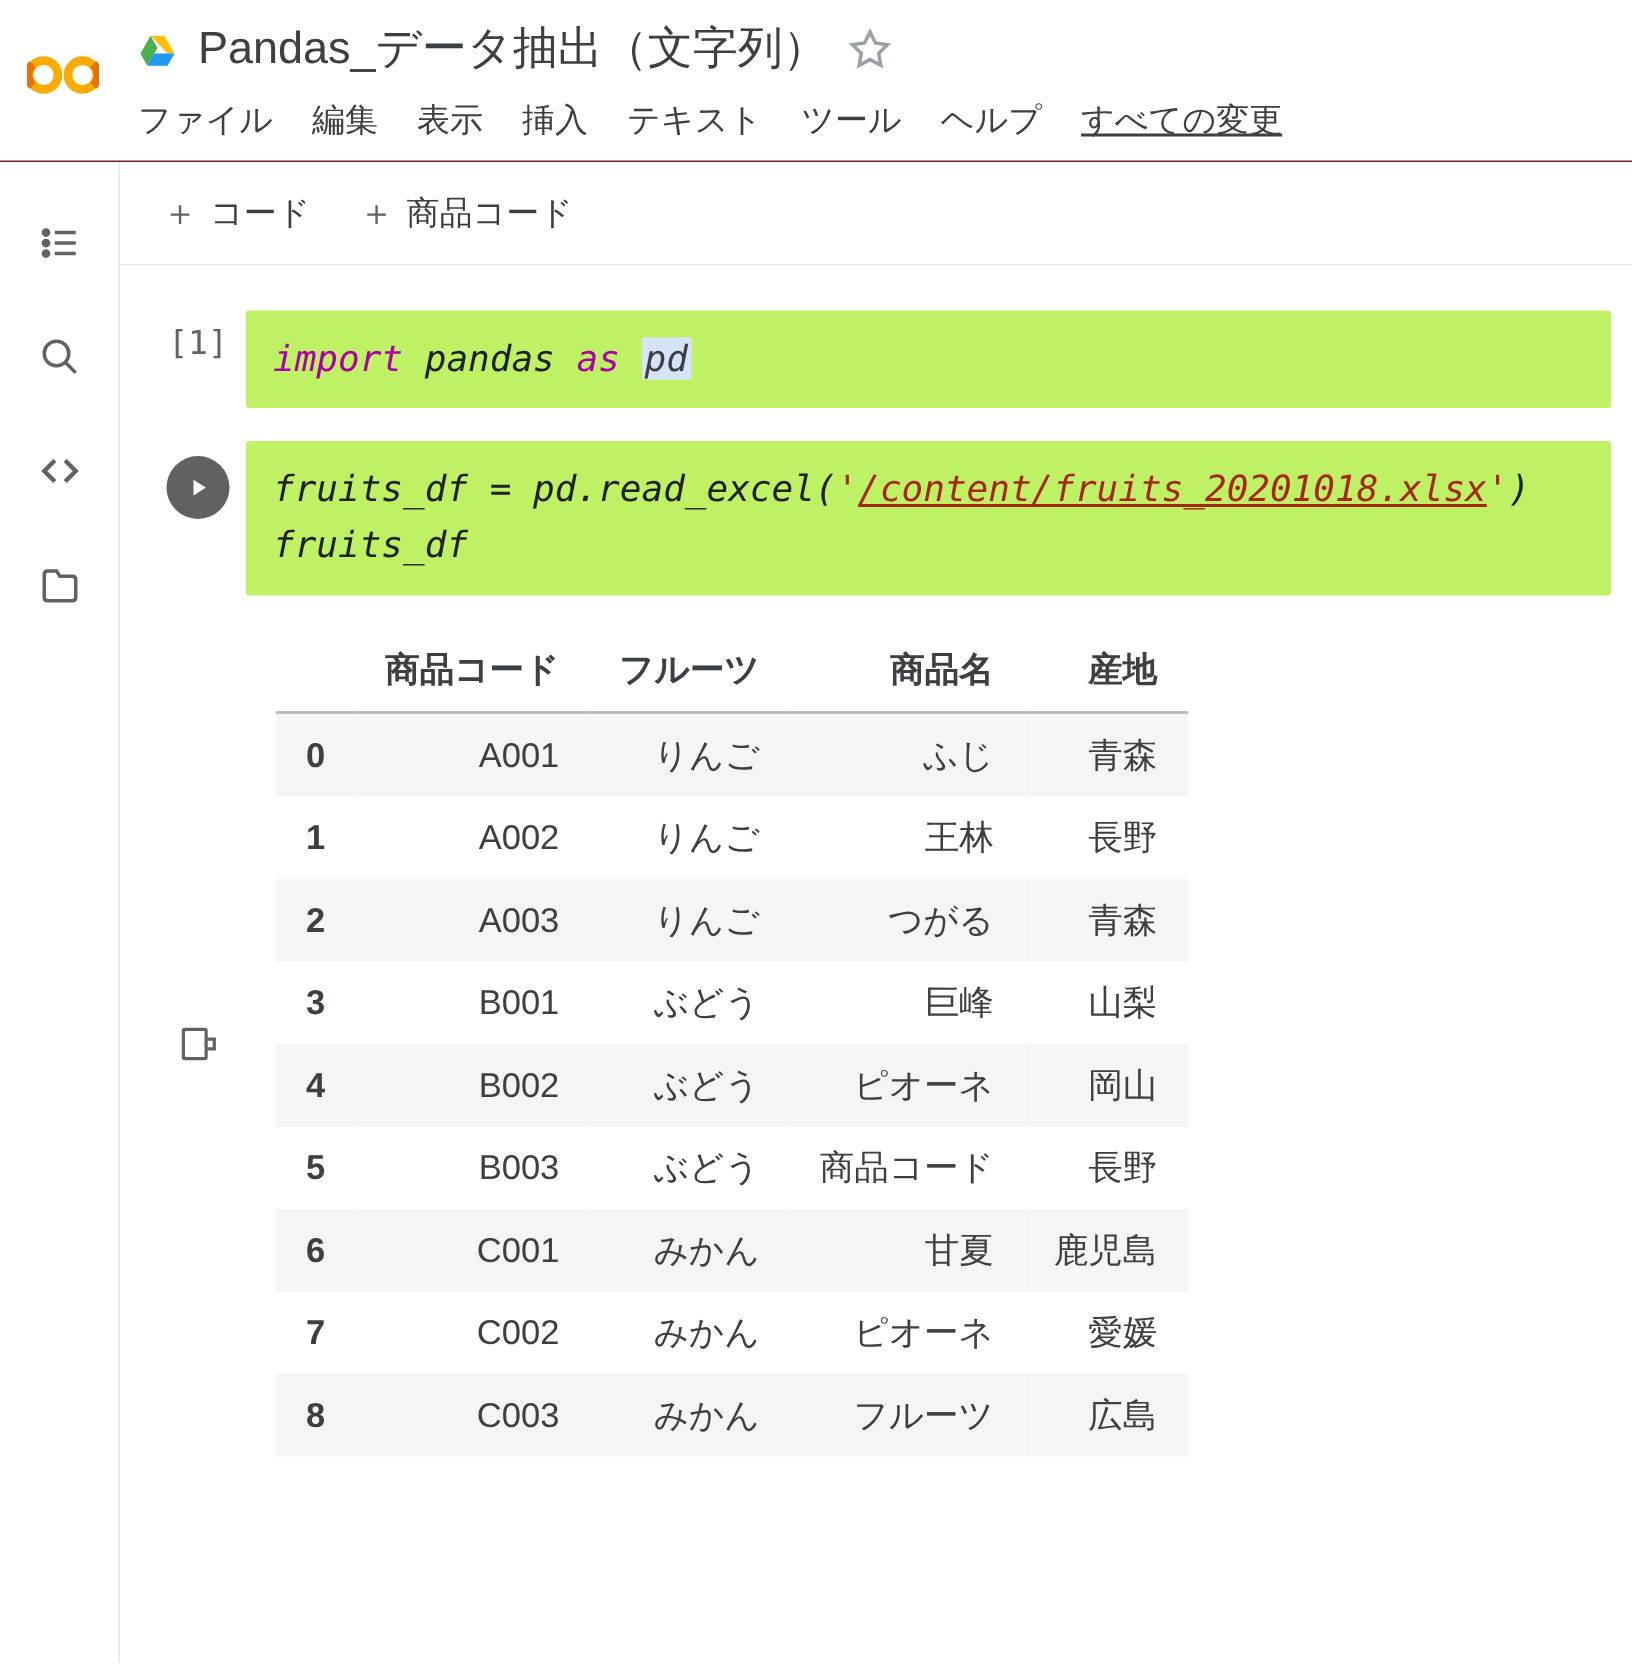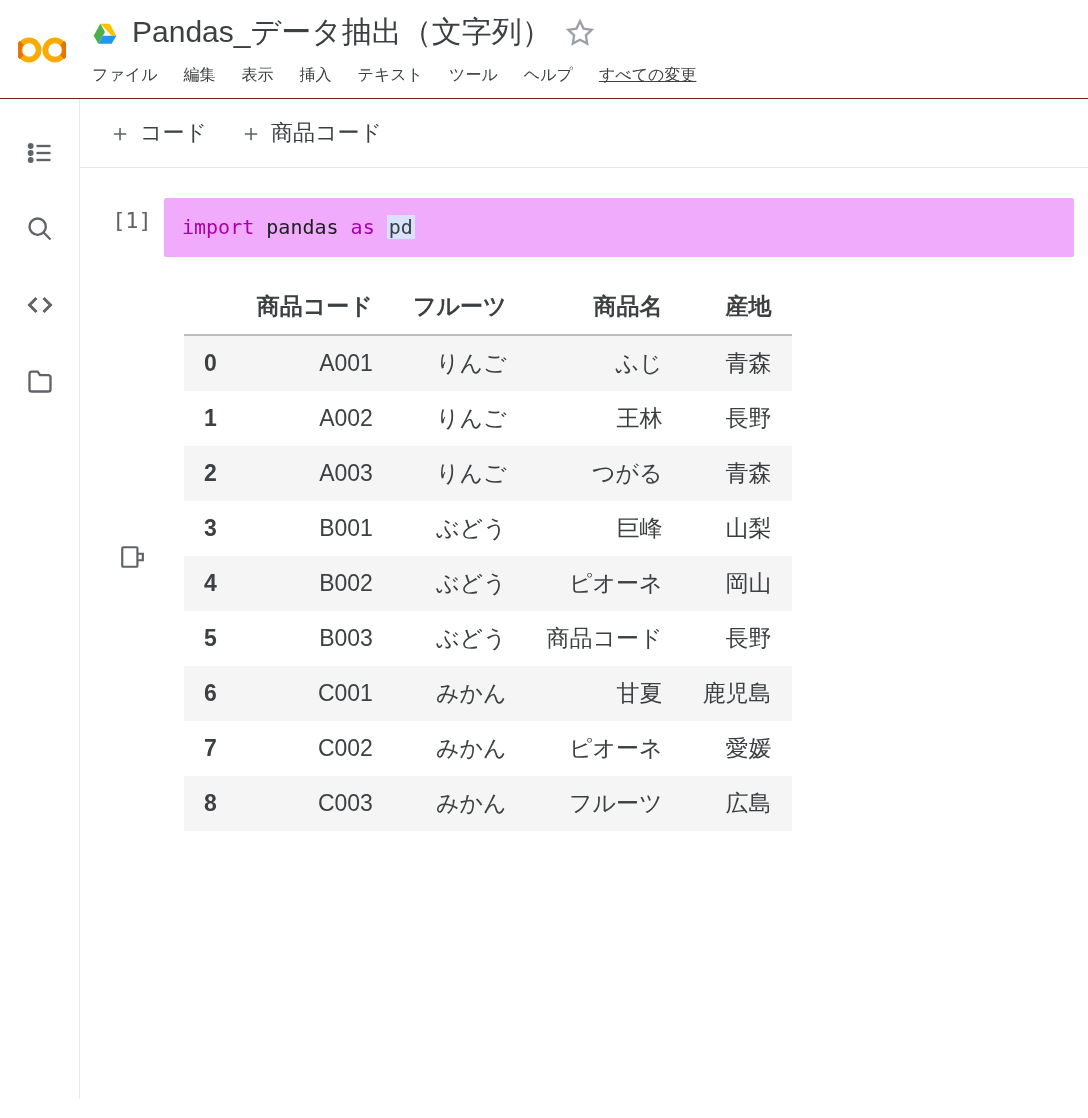--- a/index.html
+++ b/index.html
@@ -5,36 +5,36 @@
   * { box-sizing: border-box; margin: 0; padding: 0; }
   body { font-family: -apple-system, "Hiragino Sans", "Hiragino Kaku Gothic ProN", Arial, sans-serif; background: #fff; color: #3c4043; width: 1088px; overflow: hidden; }
   .header { display: flex; align-items: flex-start; padding: 8px 12px 0 12px; border-bottom: 1px solid #7f1d1d; }
   .logo { width: 60px; display: flex; justify-content: center; align-items: center; padding-top: 18px; }
   .logo svg { width: 48px; height: 48px; }
   .title-area { flex: 1; padding-left: 20px; }
   .title-row { display: flex; align-items: center; gap: 14px; padding: 4px 0 6px 0; }
   .drive-icon { width: 26px; height: 26px; }
   .doc-title { font-size: 30px; color: #3c4043; font-weight: 400; }
   .star-icon { width: 28px; height: 28px; color: #9aa0a6; }
-  .menubar { display: flex; gap: 26px; padding: 6px 0 12px 0; font-size: 16px; color: #3c4043; align-items: center; }
+  .menubar { display: flex; gap: 26px; padding: 6px 0 12px 0; font-size: 22px; color: #3c4043; align-items: center; }
   .menubar-link { text-decoration: underline; color: #404040; }
   .main { display: flex; height: 1000px; }
   .sidebar { width: 80px; display: flex; flex-direction: column; align-items: center; gap: 48px; padding-top: 40px; border-right: 1px solid #e8e8e8; }
   .sidebar-icon { width: 28px; height: 28px; color: #5f6368; }
   .content { flex: 1; }
   .toolbar { display: flex; gap: 32px; padding: 18px 28px 18px 28px; font-size: 22px; color: #3c4043; border-bottom: 1px solid #e8e8e8; }
   .toolbar-btn { display: flex; align-items: center; gap: 8px; cursor: pointer; }
   .plus { font-size: 24px; color: #5f6368; }
   .cells { padding: 30px 0 0 20px; }
   .cell { display: flex; align-items: flex-start; margin-bottom: 22px; }
   .gutter { width: 64px; display: flex; justify-content: center; padding-top: 10px; }
   .exec-count { font-size: 22px; color: #5f6368; font-family: "Menlo", monospace; }
   .play-btn { width: 42px; height: 42px; border-radius: 50%; background: #616161; display: flex; align-items: center; justify-content: center; }
   .play-btn svg { width: 18px; height: 18px; fill: #fff; }
-  .code-block { background: #f0abfc; padding: 14px 18px; font-family: "Menlo", Consolas, monospace; font-size: 20px; line-height: 1.55; flex: 1; margin-right: 14px; border-radius: 2px; }
+  .code-block { background: #bef264; padding: 14px 18px; font-family: "Menlo", Consolas, monospace; font-size: 24px; line-height: 1.55; flex: 1; margin-right: 14px; border-radius: 2px; font-style: italic; }
   .kw-import { color: #aa00aa; }
   .kw-as { color: #aa00aa; }
   .mod { color: #202124; }
   .alias { background: #d7e3fc; padding: 0 2px; }
   .var { color: #202124; }
   .string { color: #a52714; text-decoration: underline; }
   .out-row { display: flex; align-items: center; margin-bottom: 10px; }
   .out-icon { width: 64px; display: flex; justify-content: center; padding-top: 8px; }
   .out-icon svg { width: 26px; height: 26px; stroke: #5f6368; }
   .df-table { border-collapse: collapse; font-size: 23px; color: #3c4043; margin-left: 20px; }
@@ -134,20 +134,37 @@
           <span class="exec-count">[1]</span>
         </div>
         <div class="code-block">
           <span class="kw-import">import</span>
           <span> </span><span class="mod">pandas</span>
           <span> </span><span class="kw-as">as</span>
           <span> </span><span class="alias">pd</span>
         </div>
       </div>
 
+      <div class="cell">
+        <div class="gutter">
+          <div class="play-btn">
+            <svg viewBox="0 0 24 24">
+                <path d="M8 5v14l11-7z"></path>
+              </svg>
+          </div>
+        </div>
+        <div class="code-block">
+          <div>
+            <span class="var">fruits_df = pd.read_excel(</span><span style="color:#a52714">'</span><span class="string">/content/fruits_20201018.xlsx</span><span style="color:#a52714">'</span><span class="var">)</span>
+          </div>
+          <div>
+            <span class="var">fruits_df</span>
+          </div>
+        </div>
+      </div>
 
       <div class="out-row">
         <div class="out-icon">
           <span>
             <svg viewBox="0 0 24 24" fill="none" stroke-width="2">
                 <rect x="3" y="3" width="14" height="18" rx="1"></rect>
                 <path d="M17 9 L22 9 L22 15 L17 15"></path>
               </svg>
           </span>
         </div>

